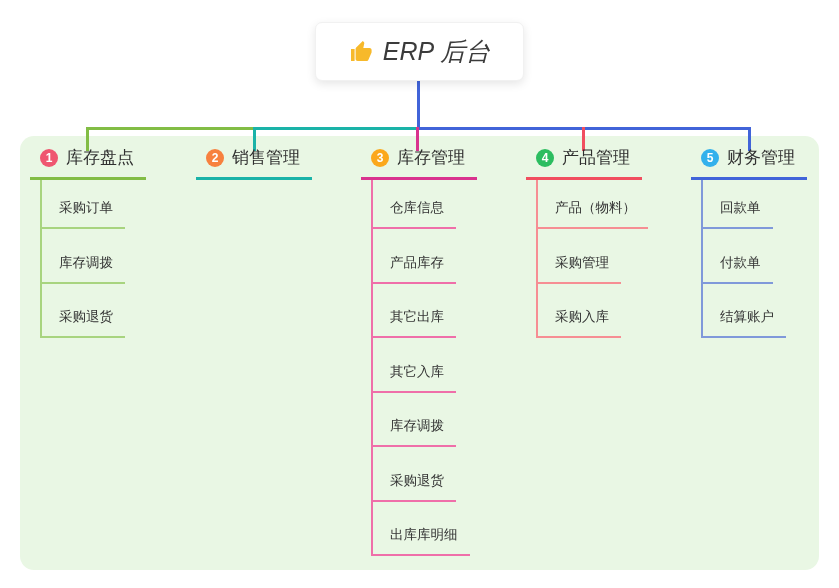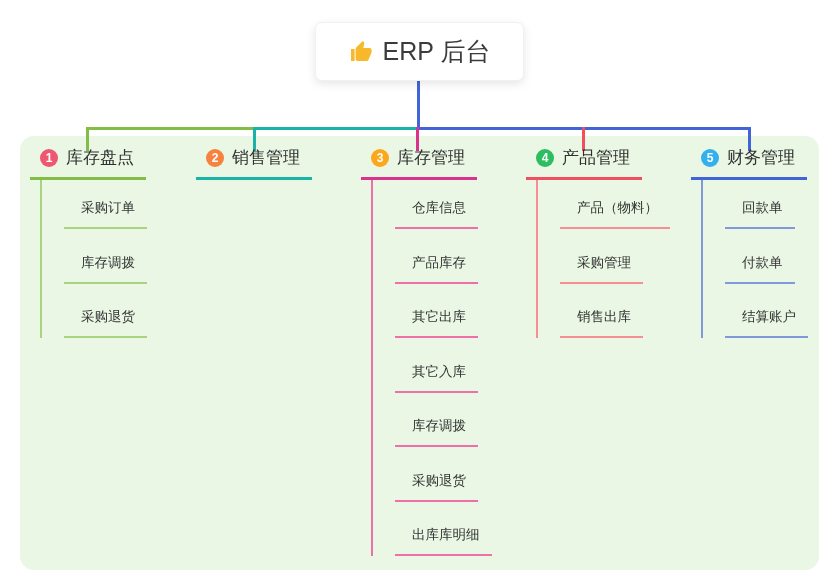--- a/index.html
+++ b/index.html
@@ -9,21 +9,21 @@
 
   
   .panel { position: absolute; left: 20px; top: 136px; width: 799px; height: 434px;
     background: #e9f7e4; border-radius: 14px; z-index: 0; }
 
   
   .root-node { position: absolute; left: 315px; top: 22px; width: 209px; height: 59px;
     background: #ffffff; border: 1px solid #f1f1f1; border-radius: 7px;
     box-shadow: 0 3px 10px rgba(0,0,0,.10);
     display: flex; align-items: center; justify-content: center; gap: 10px;
-    font-size: 25px; color: #3b3b3b; font-weight: 500; z-index: 3; }
+    font-size: 25px; color: #3b3b3b; font-weight: 500; z-index: 3; font-style: italic; }
   .root-node svg { display: block; }
 
   
   .seg { position: absolute; top: 127px; height: 3px; z-index: 2; }
   .seg-1 { left: 86px;  width: 167px; }
   .seg-2 { left: 253px; width: 165px; }
   .seg-5 { left: 418px; width: 333px; }
   .drop { position: absolute; top: 127px; width: 3px; height: 24px; z-index: 2; }
   .drop-1 { left: 86px; }  .drop-2 { left: 253px; } .drop-3 { left: 416px; }
   .drop-4 { left: 582px; } .drop-5 { left: 748px; }
@@ -35,21 +35,21 @@
   .c4 { left: 526px; } .c5 { left: 691px; }
 
   .branch-header { display: flex; align-items: center; width: 116px;
     padding-bottom: 8px; border-bottom: 3px solid var(--line); cursor: default; }
   .badge { flex: 0 0 18px; width: 18px; height: 18px; border-radius: 50%;
     background: var(--badge); color: #ffffff; font-size: 12px; line-height: 18px;
     text-align: center; margin-left: 10px; font-weight: 600; }
   .branch-title { margin-left: 8px; font-size: 17px; color: #2f2f2f;
     font-weight: 500; white-space: nowrap; }
 
-  .sub-list { margin-left: 10px; border-left: 2px solid var(--light); padding-left: 22px; }
+  .sub-list { margin-left: 10px; border-left: 2px solid var(--light); }
   .sub-item { height: 54.5px; display: flex; align-items: flex-end; }
   .sub-item:first-child { height: 49px; }
   .sub-item > span { display: inline-block; border-bottom: 2px solid var(--light);
     padding: 0 12px 10px 17px; font-size: 13.5px; color: #333333; white-space: nowrap; }
 </style>
 </head>
 <body>
 
 <div class="canvas">
 
@@ -133,21 +133,21 @@
       <span class="branch-title">产品管理</span>
     </div>
     <div class="sub-list">
       <div class="sub-item">
           <span>产品（物料）</span>
         </div>
       <div class="sub-item">
           <span>采购管理</span>
         </div>
       <div class="sub-item">
-          <span>销售出库</span>
+          <span>采购入库</span>
         </div>
     </div>
   </div>
 
   <div class="branch c5" style="--line: #4164d9; --light: #8099da; --badge: #33b1ec;">
     <div class="branch-header">
       <span class="badge">5</span>
       <span class="branch-title">财务管理</span>
     </div>
     <div class="sub-list">

